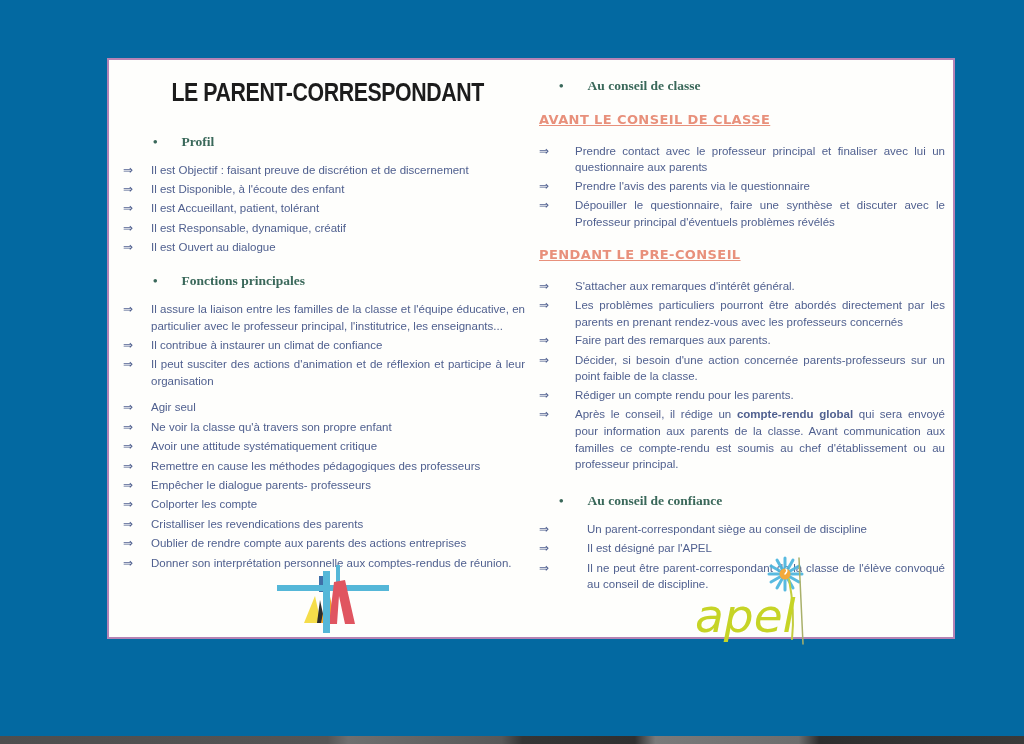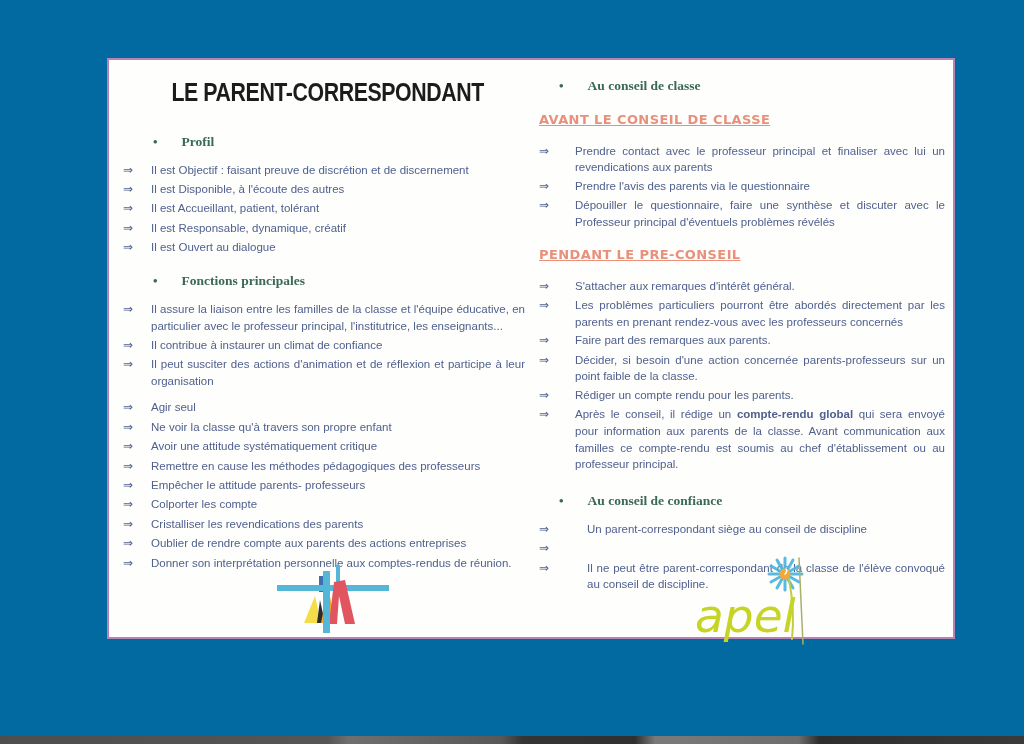--- a/index.html
+++ b/index.html
@@ -71,21 +71,21 @@
 
       <div class="h-row first">
         <span class="blt">•</span><span>Profil</span>
       </div>
       <div class="item">
           <span class="ar">⇒</span>
           <span class="tx">Il est Objectif : faisant preuve de discrétion et de discernement</span>
         </div>
       <div class="item">
           <span class="ar">⇒</span>
-          <span class="tx">Il est Disponible, à l'écoute des autres</span>
+          <span class="tx">Il est Disponible, à l'écoute des enfant</span>
         </div>
       <div class="item">
           <span class="ar">⇒</span>
           <span class="tx">Il est Accueillant, patient, tolérant</span>
         </div>
       <div class="item">
           <span class="ar">⇒</span>
           <span class="tx">Il est Responsable, dynamique, créatif</span>
         </div>
       <div class="item">
@@ -121,21 +121,21 @@
       <div class="item">
           <span class="ar">⇒</span>
           <span class="tx">Avoir une attitude systématiquement critique</span>
         </div>
       <div class="item">
           <span class="ar">⇒</span>
           <span class="tx">Remettre en cause les méthodes pédagogiques des professeurs</span>
         </div>
       <div class="item">
           <span class="ar">⇒</span>
-          <span class="tx">Empêcher le attitude parents- professeurs</span>
+          <span class="tx">Empêcher le dialogue parents- professeurs</span>
         </div>
       <div class="item">
           <span class="ar">⇒</span>
           <span class="tx">Colporter les compte</span>
         </div>
       <div class="item">
           <span class="ar">⇒</span>
           <span class="tx">Cristalliser les revendications des parents</span>
         </div>
       <div class="item">
@@ -149,21 +149,21 @@
     </div>
 
     <div class="col col-right">
       <div class="h-row first">
         <span class="blt">•</span><span>Au conseil de classe</span>
       </div>
 
       <div class="salmon-heading">AVANT LE CONSEIL DE CLASSE</div>
       <div class="item">
           <span class="ar">⇒</span>
-          <span class="tx">Prendre contact avec le professeur principal et finaliser avec lui un revendications aux parents</span>
+          <span class="tx">Prendre contact avec le professeur principal et finaliser avec lui un questionnaire aux parents</span>
         </div>
       <div class="item">
           <span class="ar">⇒</span>
           <span class="tx">Prendre l'avis des parents via le questionnaire</span>
         </div>
       <div class="item">
           <span class="ar">⇒</span>
           <span class="tx">Dépouiller le questionnaire, faire une synthèse et discuter avec le Professeur principal d'éventuels problèmes révélés</span>
         </div>
 
@@ -195,20 +195,21 @@
 
       <div class="h-row" style="margin-top:18px;">
         <span class="blt">•</span><span>Au conseil de confiance</span>
       </div>
       <div class="item wide">
           <span class="ar">⇒</span>
           <span class="tx">Un parent-correspondant siège au conseil de discipline</span>
         </div>
       <div class="item wide">
           <span class="ar">⇒</span>
+          <span class="tx">Il est désigné par l'APEL</span>
         </div>
       <div class="item wide">
           <span class="ar">⇒</span>
           <span class="tx">Il ne peut être parent-correspondant de la classe de l'élève convoqué au conseil de discipline.</span>
         </div>
     </div>
 
     <svg class="figure-logo" viewBox="0 0 140 85">
       <rect x="52" y="18" width="6" height="16" fill="#3f6fa8"></rect>
       <rect x="69" y="7" width="4" height="18" fill="#55b7d8"></rect>

